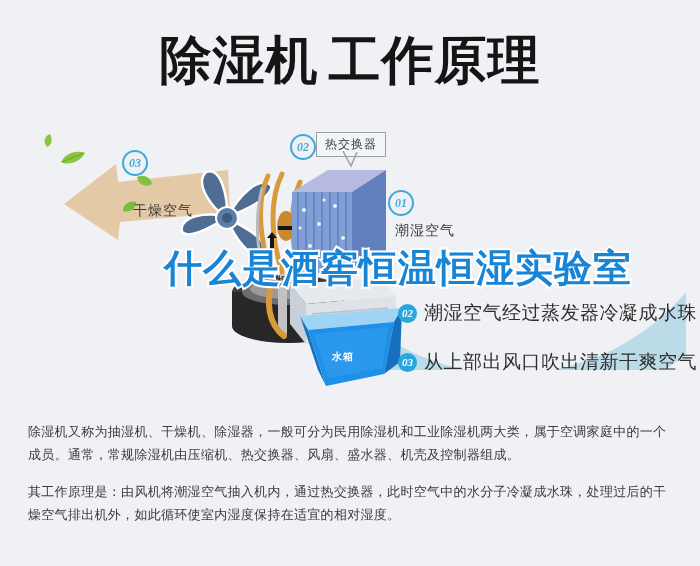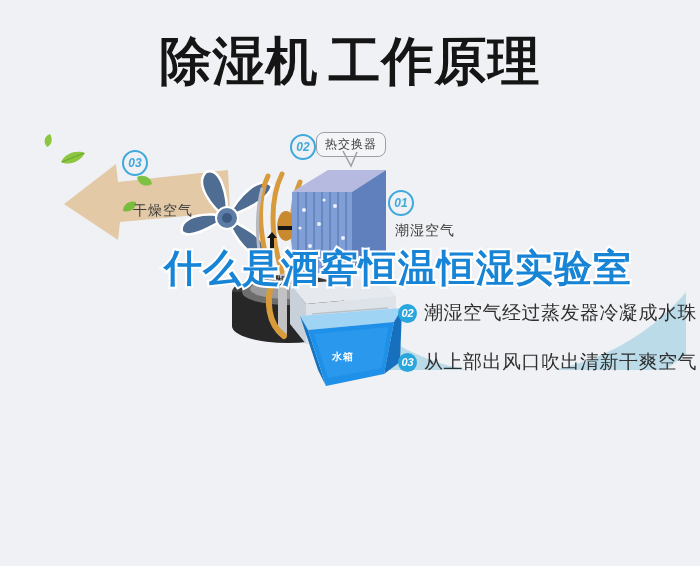--- a/index.html
+++ b/index.html
@@ -3,21 +3,21 @@
 <meta charset="utf-8">
 <style>
   html,body{margin:0;padding:0;}
   body{
     width:700px;height:566px;
     background:#f0f1f4;
     font-family:"Liberation Sans","DejaVu Sans",sans-serif;
     overflow:hidden;
     position:relative;
   }
-  .page{position:relative;width:605px;height:566px;background:#f0f1f4;}
+  .page{position:relative;width:605px;height:566px;background:#f0f1f4;font-family:Liberation Serif, serif;}
 
   
   .title{
     position:absolute;left:0;top:30px;width:700px;
     text-align:center;
     font-size:52px;line-height:62px;
     font-weight:bold;color:#151515;
     letter-spacing:1px;
     white-space:nowrap;
   }
@@ -94,21 +94,21 @@
   
   .dlabel{position:absolute;font-size:14px;color:#3b3b3b;letter-spacing:1px;white-space:nowrap;}
   .label-dry{left:133px;top:90px;}
   .label-wet{left:395px;top:110px;}
 
   
   .callout{
     position:absolute;left:316px;top:20px;
     padding:3px 8px;
     border:1.5px solid #9aa0a6;
-    border-radius:8px;
+    border-radius:0;
     background:#f4f5f7;
     font-size:12px;color:#3b3b3b;
     letter-spacing:1px;white-space:nowrap;
   }
   .callout-tail{
     position:absolute;left:342px;top:38px;width:18px;height:18px;
   }
 
   
   .overlay{
@@ -310,14 +310,18 @@
     <div class="step">
       <div class="step-badge">02</div>
       <div class="step-text">潮湿空气经过蒸发器冷凝成水珠</div>
     </div>
     <div class="step">
       <div class="step-badge">03</div>
       <div class="step-text">从上部出风口吹出清新干爽空气</div>
     </div>
   </div>
 
+  <div class="body">
+    <p class="para">除湿机又称为抽湿机、干燥机、除湿器，一般可分为民用除湿机和工业除湿机两大类，属于空调家庭中的一个成员。通常，常规除湿机由压缩机、热交换器、风扇、盛水器、机壳及控制器组成。</p>
+    <p class="para">其工作原理是：由风机将潮湿空气抽入机内，通过热交换器，此时空气中的水分子冷凝成水珠，处理过后的干燥空气排出机外，如此循环使室内湿度保持在适宜的相对湿度。</p>
+  </div>
 
 </div>
 
 </body></html>

